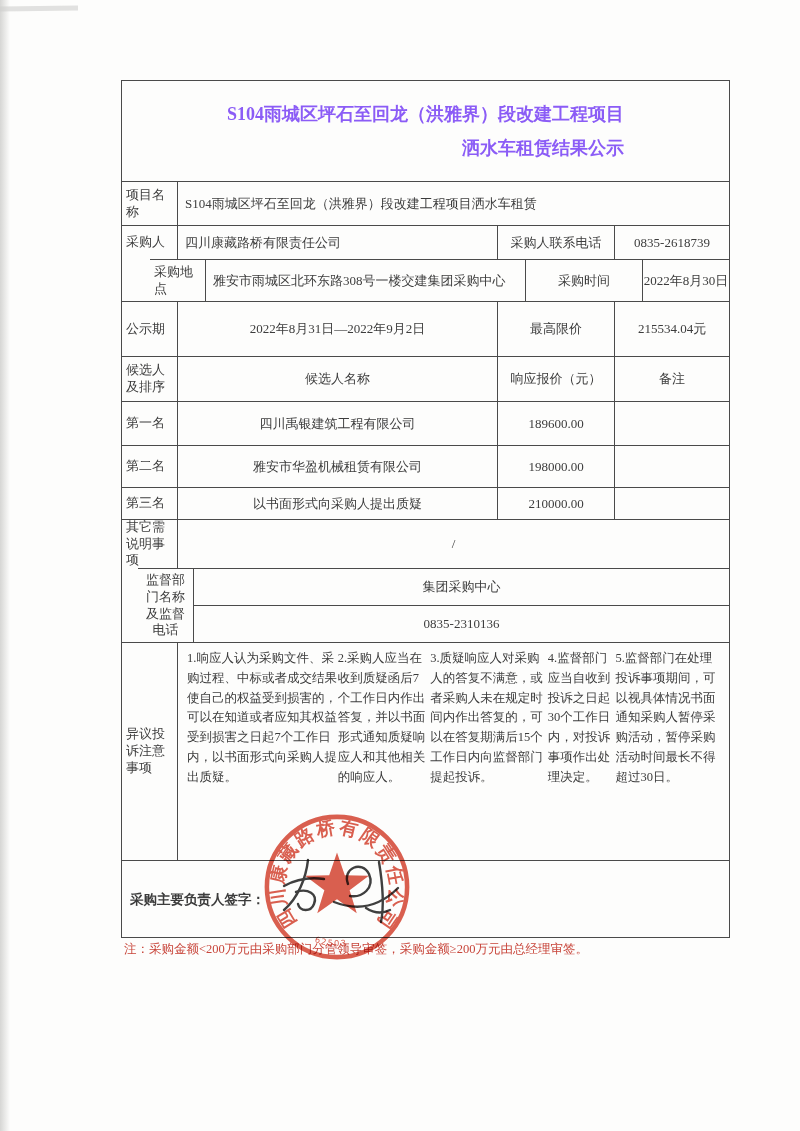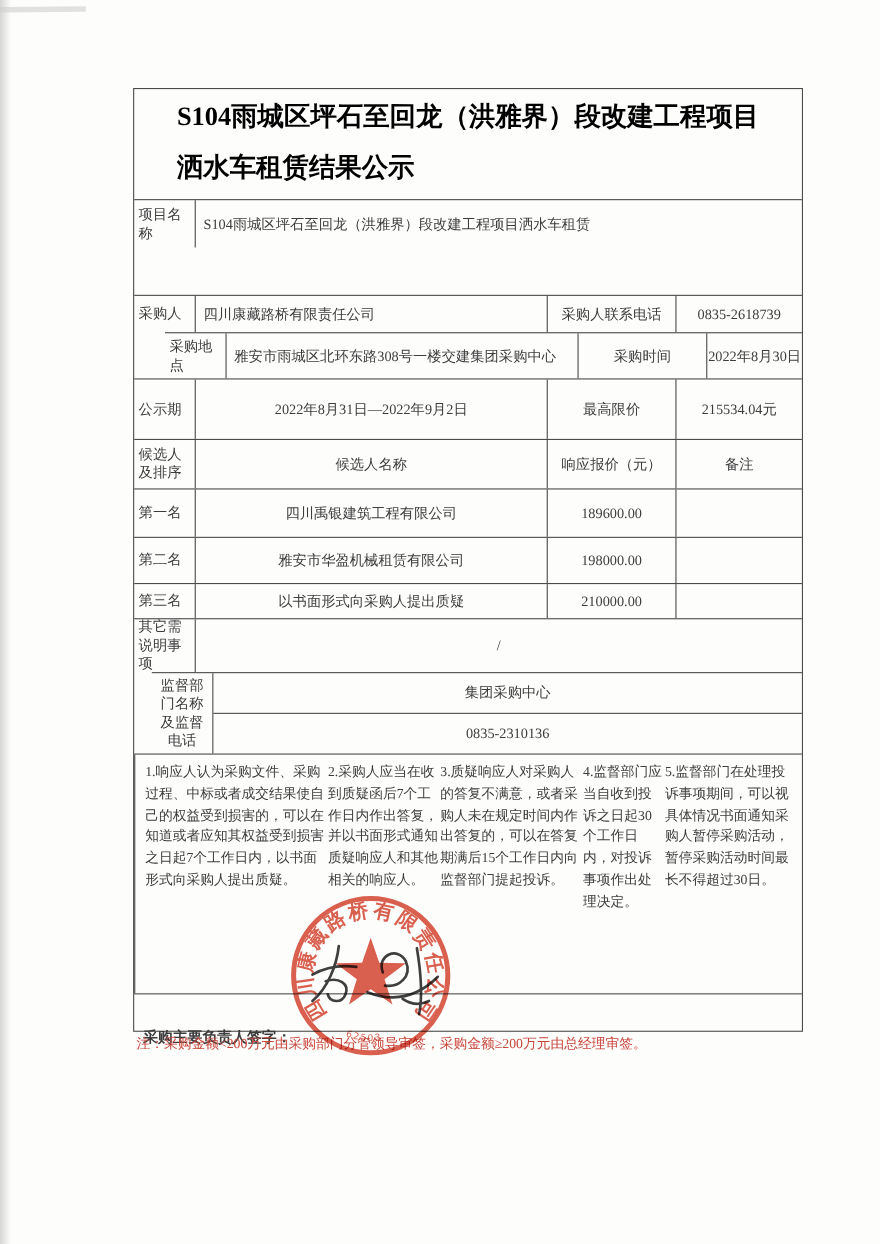--- a/index.html
+++ b/index.html
@@ -37,23 +37,23 @@
   .cell{display:flex;align-items:center;border-left:1.4px solid var(--border);overflow:hidden;}
   .cell:first-child{border-left:none;}
   .c-label{width:55px;padding:2px 4px;line-height:1.3;}
   .c-main{width:320px;}
   .c-mid{width:117px;justify-content:center;text-align:center;}
   .c-last{flex:1;justify-content:center;text-align:center;}
   .c-span{flex:1;}
   .pad-l{padding-left:7px;}
   .center{justify-content:center;text-align:center;}
   .row-title{height:100px;flex-direction:column;align-items:center;justify-content:center;}
-  .doc-title{font-size:24px;font-weight:bold;text-align:left;line-height:1.9;color:#000000;}
+  .doc-title{font-size:18px;font-weight:bold;text-align:right;line-height:1.9;color:#8b5cf6;}
   .r-project{height:44px;}
-  .r-purchaser{height:34px;margin-top:43px;}
+  .r-purchaser{height:34px;}
   .r-location{height:42px;margin-left:28px;}
   .r-publicity{height:55px;}
   .r-candhead{height:45px;}
   .r-cand1{height:44px;}
   .r-cand2{height:42px;}
   .r-cand3{height:32px;}
   .r-other{height:49px;}
   .r-supervision{height:74px;margin-left:16px;}
   .r-objection{height:218px;}
   .r-signature{height:79px;}
@@ -153,20 +153,21 @@
 
   <div class="trow r-supervision">
     <div class="cell c-label sup-label">监督部门名称及监督电话</div>
     <div class="sup-stack">
       <div class="sup-sub">集团采购中心</div>
       <div class="sup-sub">0835-2310136</div>
     </div>
   </div>
 
   <div class="trow r-objection">
+    <div class="cell c-label">异议投诉注意事项</div>
     <div class="obj-cell">
       <div class="obj-line">1.响应人认为采购文件、采购过程、中标或者成交结果使自己的权益受到损害的，可以在知道或者应知其权益受到损害之日起7个工作日内，以书面形式向采购人提出质疑。</div>
       <div class="obj-line">2.采购人应当在收到质疑函后7个工作日内作出答复，并以书面形式通知质疑响应人和其他相关的响应人。</div>
       <div class="obj-line">3.质疑响应人对采购人的答复不满意，或者采购人未在规定时间内作出答复的，可以在答复期满后15个工作日内向监督部门提起投诉。</div>
       <div class="obj-line">4.监督部门应当自收到投诉之日起30个工作日内，对投诉事项作出处理决定。</div>
       <div class="obj-line">5.监督部门在处理投诉事项期间，可以视具体情况书面通知采购人暂停采购活动，暂停采购活动时间最长不得超过30日。</div>
     </div>
   </div>
 
   <div class="trow r-signature">

